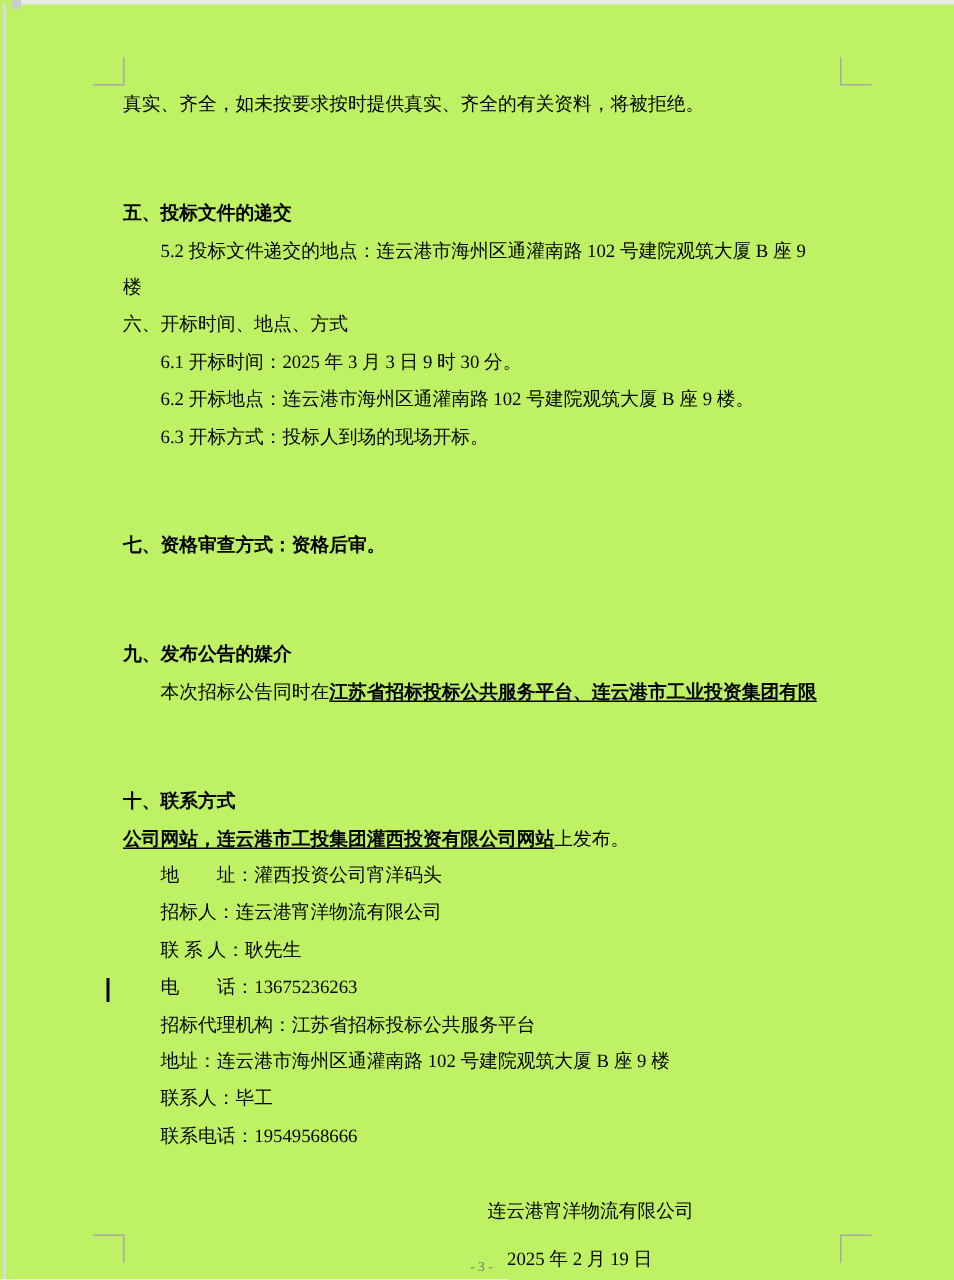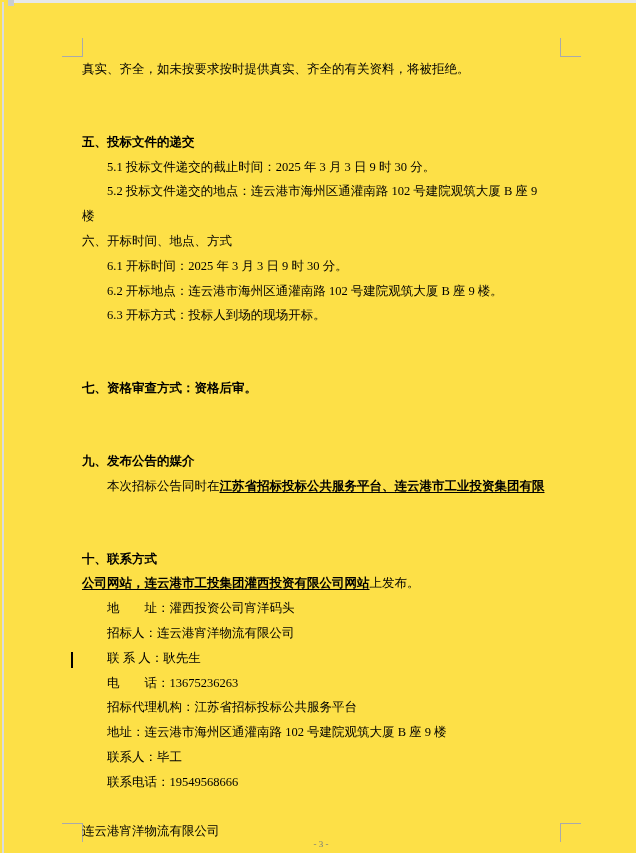--- a/index.html
+++ b/index.html
@@ -5,21 +5,21 @@
   html, body {
     margin: 0;
     padding: 0;
     background: #ffffff;
     font-family: "Liberation Serif", "DejaVu Serif", serif;
   }
   .viewport {
     position: relative;
     width: 636px;
     height: 853px;
-    background: #fde047;
+    background: #bef264;
     overflow: hidden;
   }
   
   .page-top-edge {
     position: absolute;
     left: 8px; top: 0; right: 0; height: 3px;
     background: #e6e8ea;
   }
   .page-top-nub {
     position: absolute;
@@ -49,21 +49,21 @@
   .line {
     margin: 0;
     line-height: 24.8px;
     white-space: nowrap;
     font-size: 12.5px;
   }
   .indent { padding-left: 25px; }
   .bold { font-weight: 700; margin-top: 48px; }
   .u { text-decoration: underline; text-underline-offset: 2px; }
   .blank-line { height: 24.8px; }
-  .sig-company { }
+  .sig-company { margin-left: 243px; }
   .sig-date { margin-left: 256px; margin-top: 8px; }
 
   .text-cursor {
     position: absolute;
     left: 71px; top: 652px;
     width: 2px; height: 16px;
     background: #000000;
   }
   .page-number {
     position: absolute;
@@ -86,21 +86,20 @@
 
   <div class="cropmark cm-tl"></div>
   <div class="cropmark cm-tr"></div>
   <div class="cropmark cm-bl"></div>
   <div class="cropmark cm-br"></div>
 
   <div class="content">
     <p class="line">真实、齐全，如未按要求按时提供真实、齐全的有关资料，将被拒绝。</p>
 
     <p class="line bold">五、投标文件的递交</p>
-    <p class="line indent">5.1 投标文件递交的截止时间：2025 年 3 月 3 日 9 时 30 分。</p>
     <p class="line indent">5.2 投标文件递交的地点：连云港市海州区通灌南路 102 号建院观筑大厦 B 座 9</p>
     <p class="line">楼</p>
 
     <p class="line">六、开标时间、地点、方式</p>
     <p class="line indent">6.1 开标时间：2025 年 3 月 3 日 9 时 30 分。</p>
     <p class="line indent">6.2 开标地点：连云港市海州区通灌南路 102 号建院观筑大厦 B 座 9 楼。</p>
     <p class="line indent">6.3 开标方式：投标人到场的现场开标。</p>
 
     <p class="line bold">七、资格审查方式：资格后审。</p>
     <p class="line bold">九、发布公告的媒介</p>

